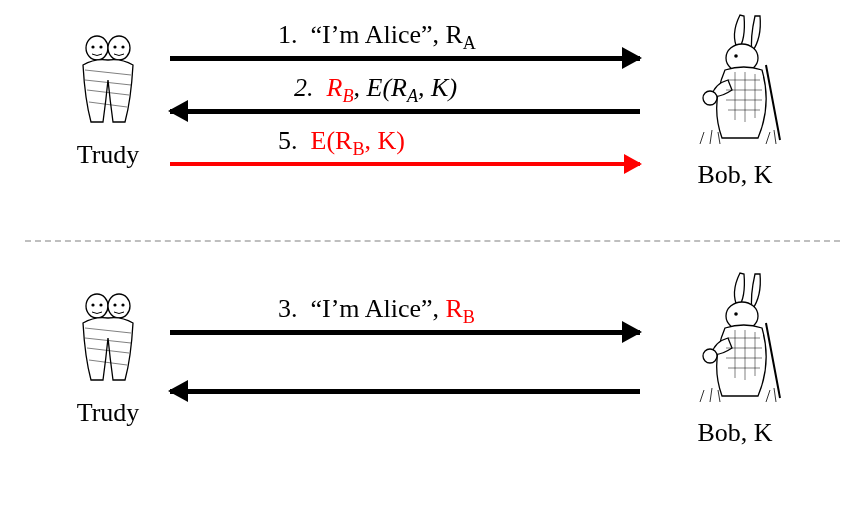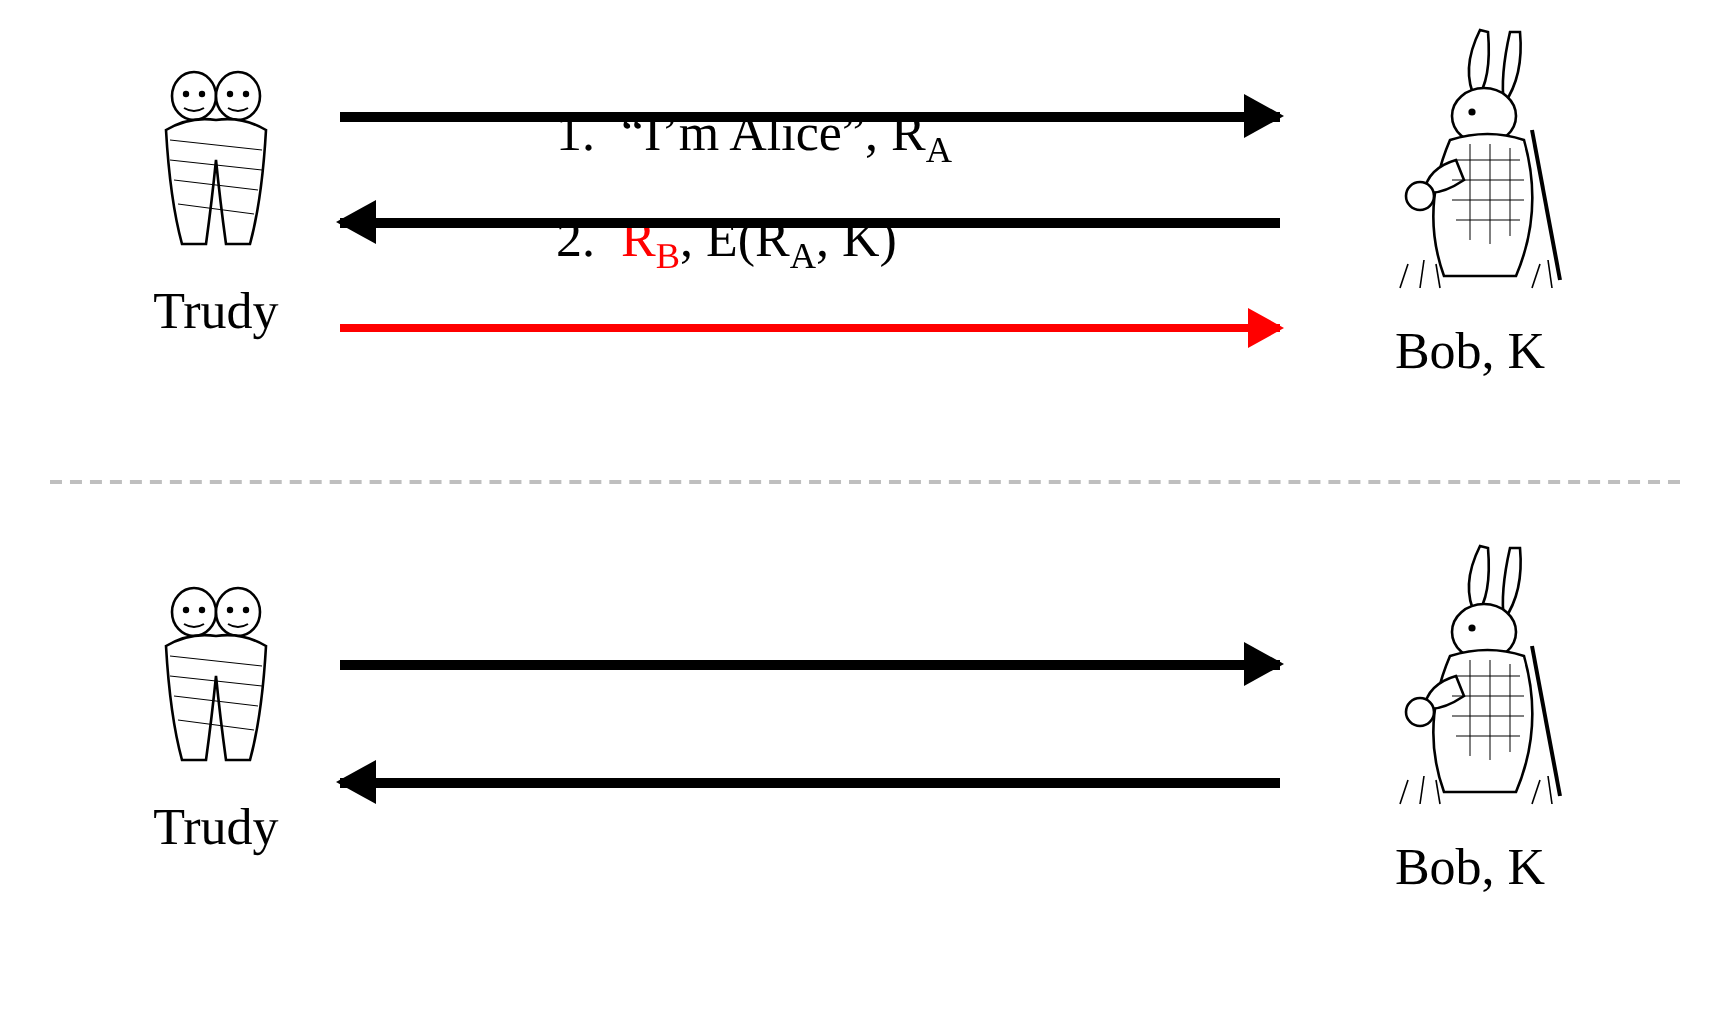--- a/index.html
+++ b/index.html
@@ -51,21 +51,20 @@
   }
   .arrow-head.left {
     left: -2px;
     transform: translateY(-50%);
   }
   .msg {
     position: absolute;
     white-space: nowrap;
     font-size: 26px;
     line-height: 1;
-    margin-top: 32px;
   }
   .msg .red { color: #ff0000; }
   .msg sub { font-size: 0.7em; vertical-align: sub; line-height: 0; }
   .divider {
     position: absolute;
     border-top: 2px dashed #bfbfbf;
   }
 </style>
 </head>
 <body>
@@ -148,30 +147,34 @@
   <div class="msg" style="left:278px; top:22px;">
     <span>1.</span>
     <span>&nbsp;</span><span>“</span><span>I’m Alice</span><span>”</span><span>, </span><span>R</span><sub>A</sub>
   </div>
 
   <div class="arrow" style="left:170px; top:56px; width:470px;">
     <div class="arrow-line" style="border-top-width:5px; border-top-color:#000;"></div>
     <div class="arrow-head right" style="border-top:11px solid transparent;border-bottom:11px solid transparent;border-left:20px solid #000; margin-top:2px;"></div>
   </div>
 
-  <div class="msg" style="left:278px; top:75px;">
+  <div class="msg" style="left:294px; top:75px;font-style:italic;">
     <span>2.</span>
     <span>&nbsp;</span><span class="red">R</span><sub class="red">B</sub><span>, </span><span>E(</span><span>R</span><sub>A</sub><span>, K)</span>
   </div>
 
   <div class="arrow" style="left:170px; top:109px; width:470px;">
     <div class="arrow-line" style="border-top-width:5px; border-top-color:#000;"></div>
     <div class="arrow-head left" style="border-top:11px solid transparent;border-bottom:11px solid transparent;border-right:20px solid #000; margin-top:2px;"></div>
   </div>
 
+  <div class="msg" style="left:278px; top:128px;">
+    <span>5.</span>
+    <span>&nbsp;</span><span class="red"><span>E(</span><span>R</span><sub>B</sub><span>, K)</span></span>
+  </div>
 
   <div class="arrow" style="left:170px; top:162px; width:470px;">
     <div class="arrow-line" style="border-top-width:4px; border-top-color:#ff0000;"></div>
     <div class="arrow-head right" style="border-top:10px solid transparent;border-bottom:10px solid transparent;border-left:18px solid #ff0000; margin-top:2px;"></div>
   </div>
 
   <div class="divider" style="left:25px; top:240px; width:815px;"></div>
 
   <div class="party-block" style="left:58px; top:288px; width:100px;">
     <span class="party-img">
@@ -231,20 +234,24 @@
             <line x1="86" y1="134" x2="90" y2="122"></line>
           <line x1="96" y1="134" x2="94" y2="120"></line>
         </g>
       </svg>
     </span>
     <div class="party-label">
       <span>Bob</span><span>, K</span>
     </div>
   </div>
 
+  <div class="msg" style="left:278px; top:296px;">
+    <span>3.</span>
+    <span>&nbsp;</span><span>“</span><span>I’m Alice</span><span>”</span><span>, </span><span class="red">R</span><sub class="red">B</sub>
+  </div>
 
   <div class="arrow" style="left:170px; top:330px; width:470px;">
     <div class="arrow-line" style="border-top-width:5px; border-top-color:#000;"></div>
     <div class="arrow-head right" style="border-top:11px solid transparent;border-bottom:11px solid transparent;border-left:20px solid #000; margin-top:2px;"></div>
   </div>
 
 
   <div class="arrow" style="left:170px; top:389px; width:470px;">
     <div class="arrow-line" style="border-top-width:5px; border-top-color:#000;"></div>
     <div class="arrow-head left" style="border-top:11px solid transparent;border-bottom:11px solid transparent;border-right:20px solid #000; margin-top:2px;"></div>

